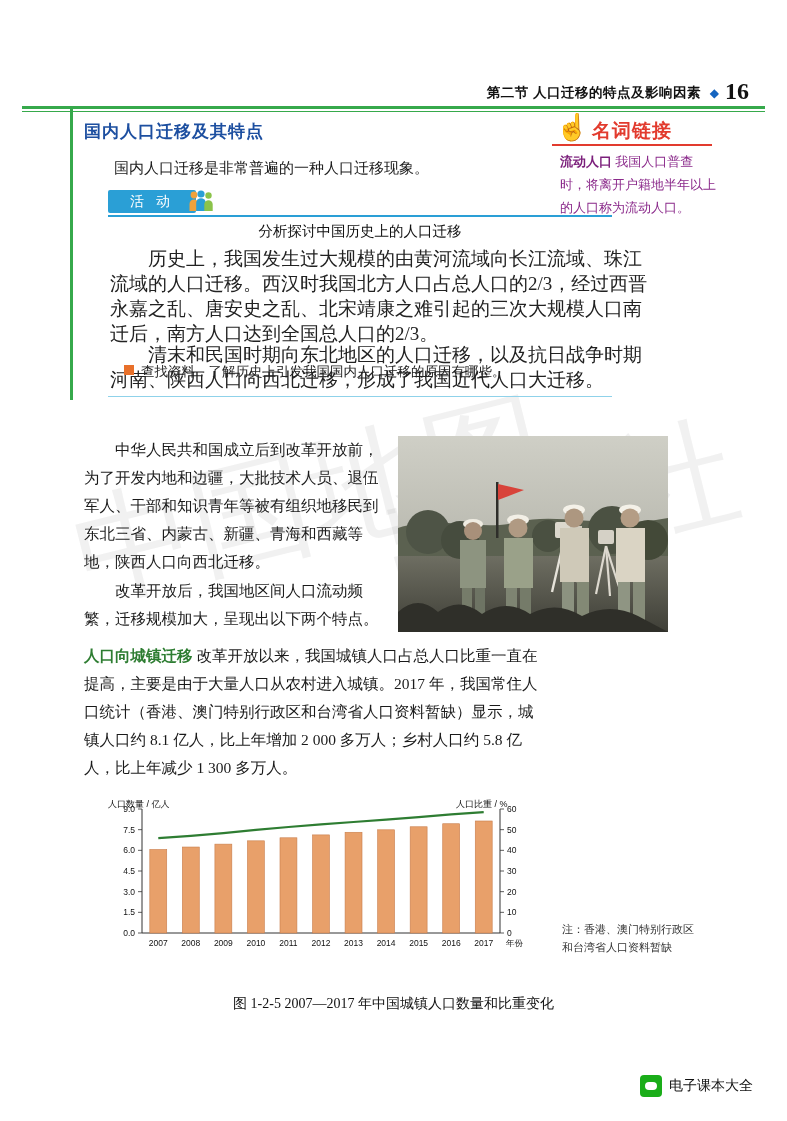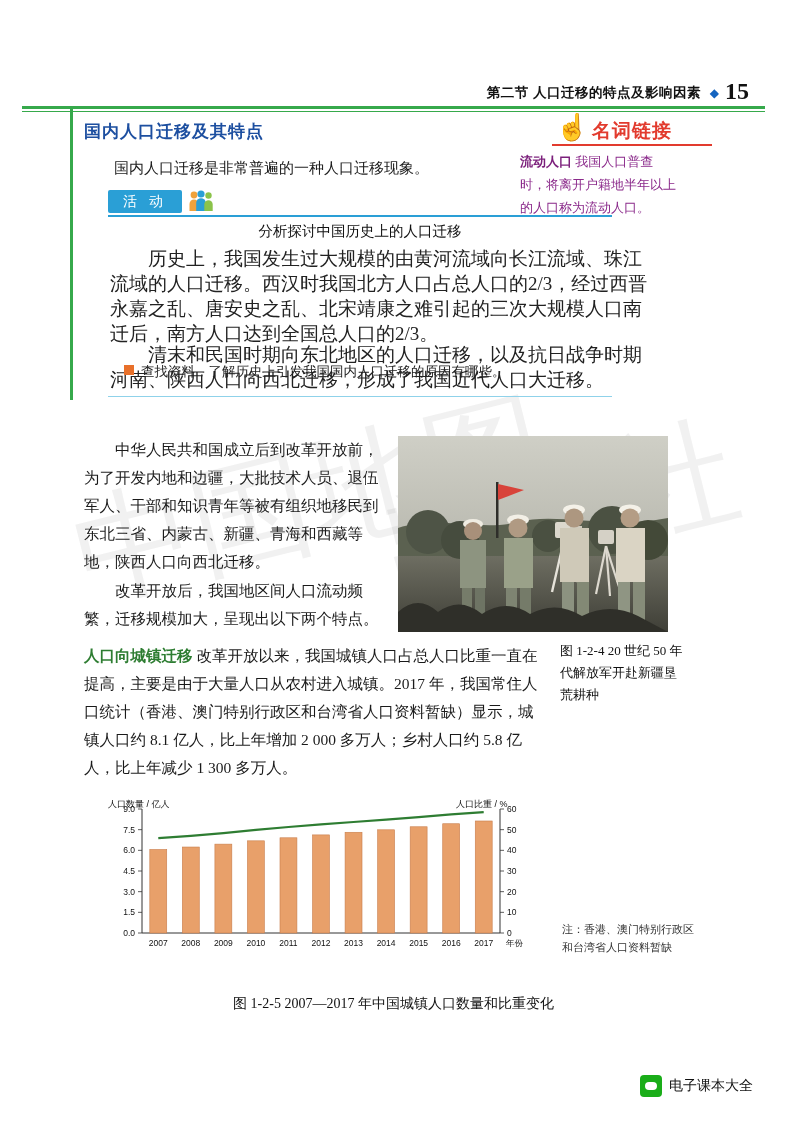--- a/index.html
+++ b/index.html
@@ -23,21 +23,21 @@
   
   .left-bar{position:absolute;left:70px;top:108px;width:3px;height:292px;background:#36a94b;}
 
   
   .sec-title{position:absolute;left:84px;top:120px;font-size:17px;font-weight:bold;color:#1d4fa0;
     font-family:"Liberation Sans","DejaVu Sans",sans-serif;letter-spacing:1px;}
 
   .lead-p{position:absolute;left:84px;top:155px;width:420px;font-size:15px;line-height:26px;text-indent:2em;}
 
   
-  .act-badge{position:absolute;left:108px;top:190px;width:74px;height:23px;background:#2a9fd6;
+  .act-badge{position:absolute;left:108px;top:190px;width:88px;height:23px;background:#2a9fd6;
     border-radius:2px;}
   .act-badge span{display:block;text-align:center;line-height:23px;color:#fff;font-size:14px;
     letter-spacing:4px;font-family:"Liberation Sans","DejaVu Sans",sans-serif;}
   .act-icon{position:absolute;left:188px;top:190px;width:26px;height:22px;}
   .act-rule{position:absolute;left:108px;right:175px;top:215px;height:2px;background:#2a9fd6;}
   .act-heading{position:absolute;left:108px;right:175px;top:222px;text-align:center;font-size:14.5px;
     font-family:"Liberation Sans","DejaVu Sans",sans-serif;color:#111;}
 
   .act-p{position:absolute;font-size:19px;line-height:25px;color:#222;text-indent:2em;
     font-family:"Liberation Serif",serif;}
@@ -48,21 +48,21 @@
   .task .sq{display:inline-block;width:10px;height:10px;background:#e8702a;margin-right:7px;
     vertical-align:1px;}
   .act-rule-bot{position:absolute;left:108px;right:175px;top:396px;height:1px;background:#8fd2ea;}
 
   
   .term-box{position:absolute;left:548px;top:112px;width:164px;}
   .term-title{position:absolute;left:592px;top:118px;font-size:19px;color:#e23b2e;font-weight:bold;
     font-family:"Liberation Sans","DejaVu Sans",sans-serif;letter-spacing:1px;}
   .term-hand{position:absolute;left:556px;top:112px;font-size:26px;color:#f3a42c;}
   .term-rule{position:absolute;left:552px;top:144px;width:160px;height:2px;background:#e23b2e;}
-  .term-body{position:absolute;left:520px;top:150px;width:158px;font-size:13px;line-height:23px;
+  .term-body{position:absolute;left:560px;top:150px;width:158px;font-size:13px;line-height:23px;
     color:#8b2a8b;font-family:"Liberation Serif",serif;}
   .term-body b{color:#7b1f7b;}
 
   
   .body-p{position:absolute;left:84px;width:300px;font-size:15.5px;line-height:28px;text-indent:2em;}
   #body-p1{top:436px;}
   #body-p2{top:577px;}
 
   
   .photo{position:absolute;left:398px;top:436px;width:270px;height:196px;overflow:hidden;
@@ -103,21 +103,21 @@
 
   <div class="wm">中国地图</div>
   <div class="wm2">出版社</div>
 
   <div class="header">
     <div class="header-rule"></div>
     <div class="header-rule2"></div>
   </div>
   <div class="header-text">第二节  人口迁移的特点及影响因素</div>
   <div class="header-diamond">◆</div>
-  <div class="page-num">15</div>
+  <div class="page-num">16</div>
 
   <div class="left-bar"></div>
 
   <div class="sec-title">国内人口迁移及其特点</div>
   <div class="lead-p">国内人口迁移是非常普遍的一种人口迁移现象。</div>
 
   <div class="act-badge">
     <span>活 动</span>
   </div>
   <div class="act-icon">
@@ -214,21 +214,20 @@
         <ellipse cx="232" cy="74" rx="11" ry="5.5" fill="#f4f1e8"></ellipse>
         <circle cx="232" cy="82" r="9.5" fill="#b49d85"></circle>
         <path d="M218 92 h29 v54 h-29z" fill="#dad4c4"></path>
         <path d="M220 146 h12 v48 h-12z" fill="#8f9583"></path>
           <path d="M235 146 h12 v48 h-12z" fill="#868c79"></path>
       </g>
 
       <path d="M0 176 q20 -18 40 0 q22 -16 44 2 q24 -16 48 0 q26 -14 52 2 q28 -14 56 0 L270 196 L0 196Z" fill="#2f2f29"></path>
     </svg>
   </div>
-  <div class="photo-cap">图 1-2-4   20 世纪 50 年代解放军开赴新疆垦荒耕种</div>
 
   <div id="para-city">
     <span class="sub-lead">人口向城镇迁移</span>
     <span>改革开放以来，我国城镇人口占总人口比重一直在提高，主要是由于大量人口从农村进入城镇。2017 年，我国常住人口统计（香港、澳门特别行政区和台湾省人口资料暂缺）显示，城镇人口约 8.1 亿人，比上年增加 2 000 多万人；乡村人口约 5.8 亿人，比上年减少 1 300 多万人。</span>
   </div>
 
   <div class="chart-wrap">
     <svg id="chart-svg" width="450" height="175" viewBox="0 0 450 175">
         <text x="12" y="12" font-size="9" fill="#111" font-family="Liberation Sans, sans-serif">人口数量 / 亿人</text>
         <text x="360" y="12" font-size="9" fill="#111" font-family="Liberation Sans, sans-serif">人口比重 / %</text>

